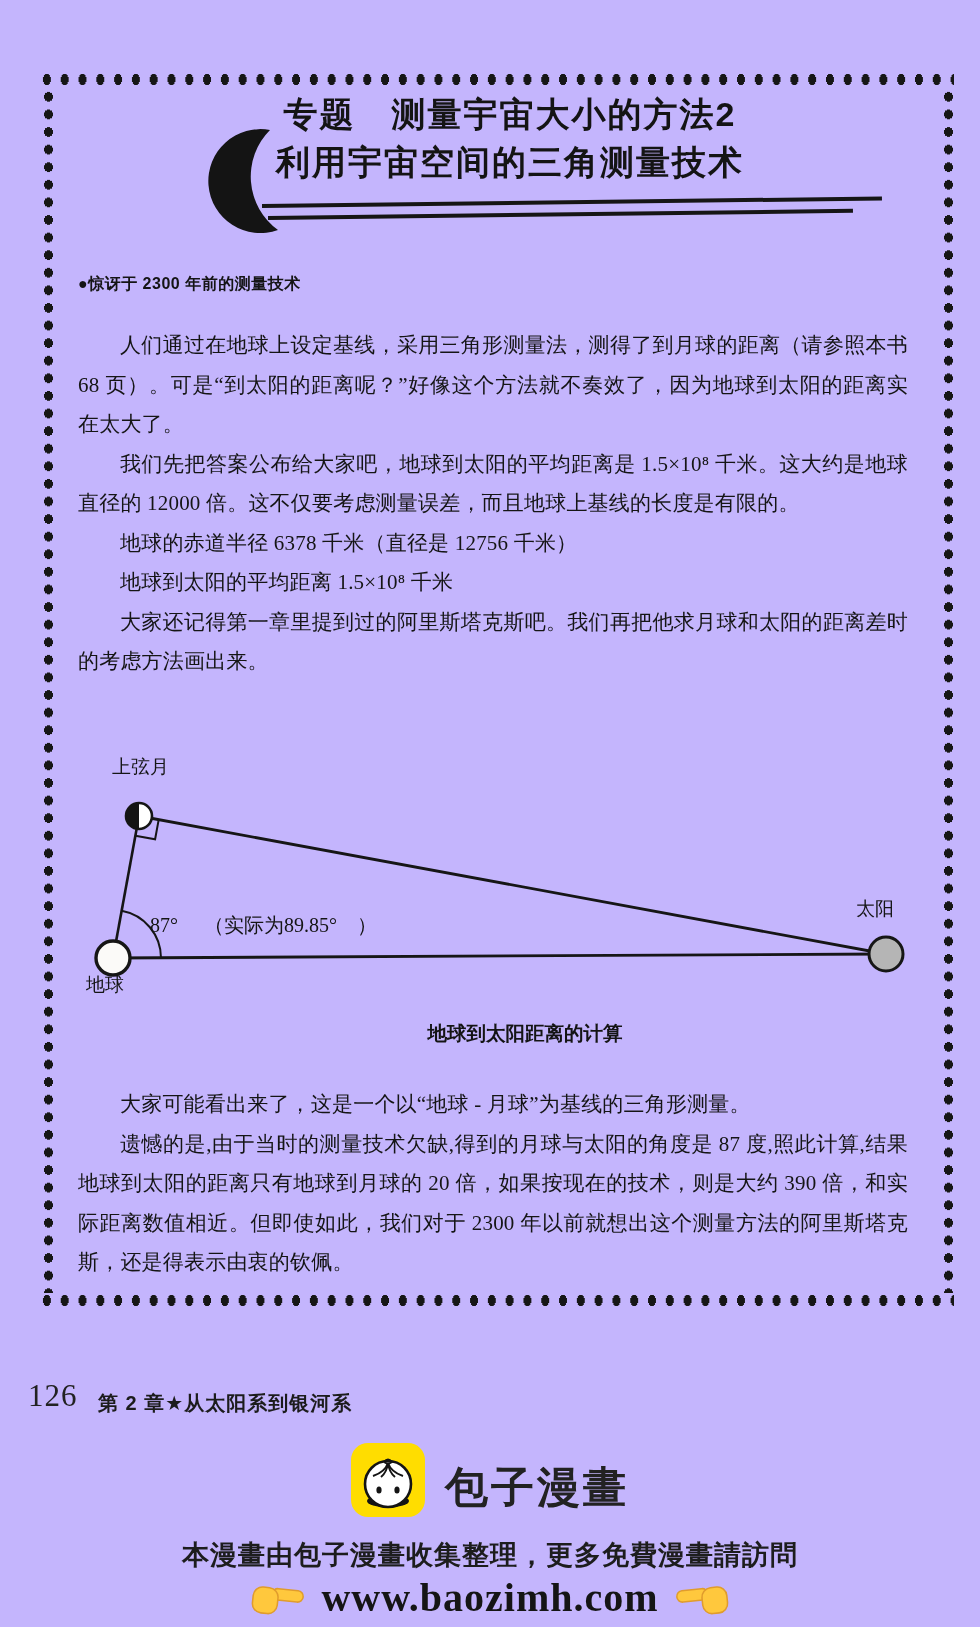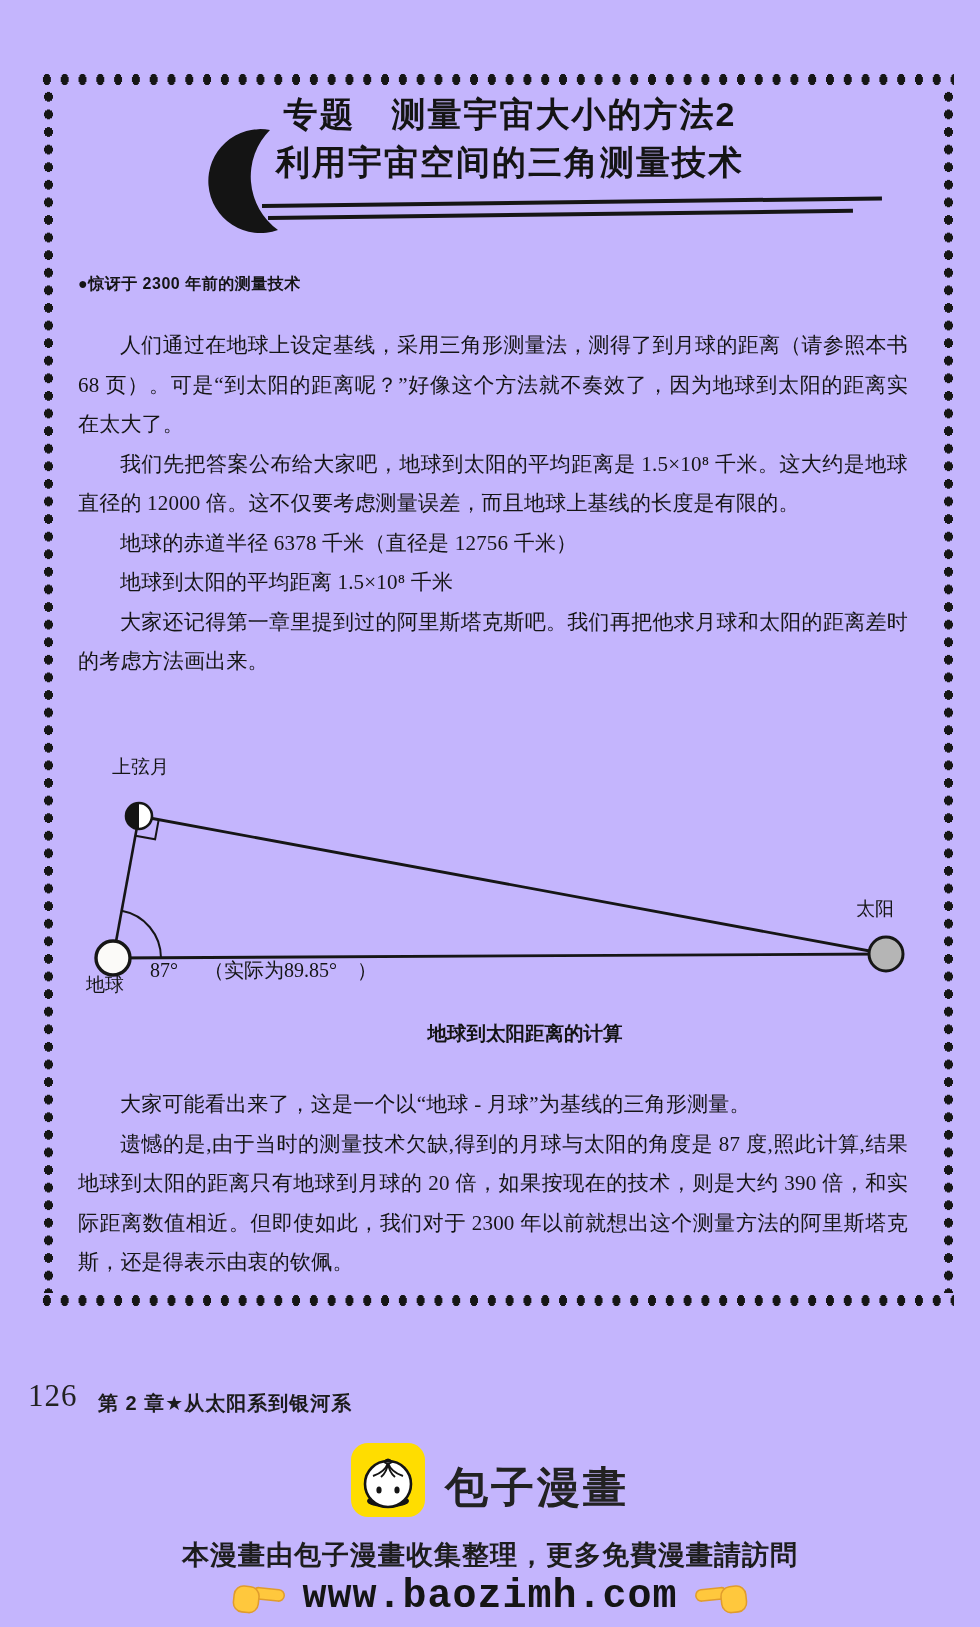--- a/index.html
+++ b/index.html
@@ -54,21 +54,21 @@
   #textblock1 { top: 326px; }
   #textblock2 { top: 1085px; }
   .para { text-indent: 2em; }
   .dataline { text-indent: 2em; text-align: left; }
   
   .diagram-svg { position: absolute; left: 60px; top: 730px; }
   .dlabel { position: absolute; font-size: 19px; color: #151515; white-space: nowrap; }
   #lbl-moon  { left: 112px; top: 754px; }
   #lbl-earth { left: 86px;  top: 972px; }
   #lbl-sun   { left: 856px; top: 896px; }
-  #lbl-angle { left: 150px; top: 912px; font-size: 20px; margin-top: 45px; }
+  #lbl-angle { left: 150px; top: 912px; font-size: 20px; }
   #lbl-angle .note { margin-left: 26px; }
   .caption {
     position: absolute; left: 100px; top: 1020px; width: 850px; text-align: center;
     font-family: "Liberation Sans", "DejaVu Sans", sans-serif;
     font-weight: 700; font-size: 19.5px; color: #141414;
   }
   
   .page-number {
     position: absolute; left: 28px; top: 1378px;
     font-size: 31px; color: #222; letter-spacing: 1px;
@@ -91,21 +91,21 @@
   .wm-tagline {
     position: absolute; left: 0; top: 1537px; width: 100%; text-align: center;
     font-family: "Liberation Sans", "DejaVu Sans", sans-serif;
     font-weight: 700; font-size: 27px; color: #1d1d1d; letter-spacing: 1px;
   }
   .wm-row3 {
     position: absolute; left: 0; top: 1574px; width: 100%;
     display: flex; justify-content: center; align-items: center; gap: 16px;
   }
   .wm-url {
-    font-family: Liberation Mono, monospace;
+    font-family: Liberation Serif, serif;
     font-weight: 700; font-size: 40px; color: #151515; letter-spacing: 1px;
   }
   .hand { width: 54px; height: 38px; }
 </style>
 </head>
 <body>
 
 <div class="page">
 
   <div class="dot-h" style="top:73px"></div>

